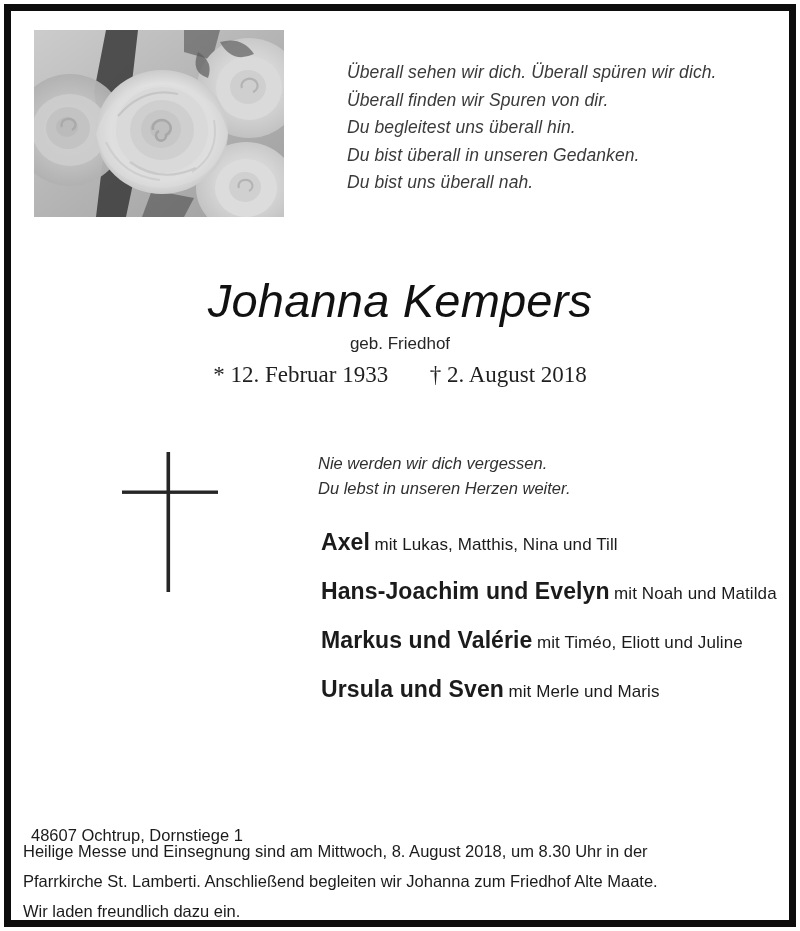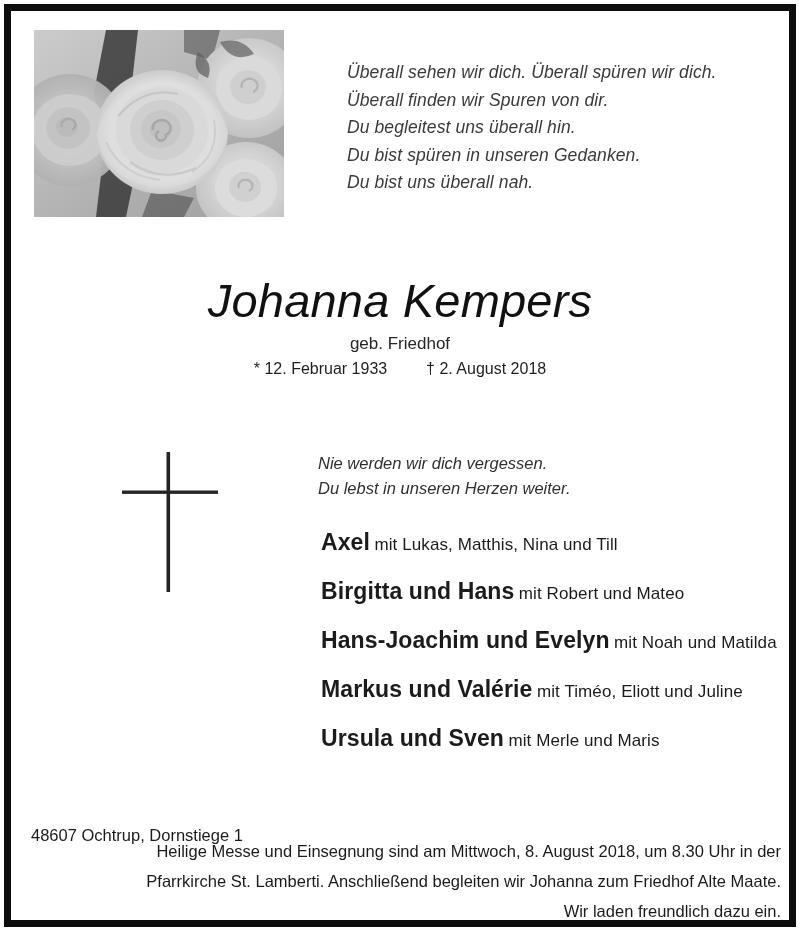--- a/index.html
+++ b/index.html
@@ -78,24 +78,26 @@
     line-height: 56px;
     white-space: nowrap;
   }
   .maiden-name {
     margin-top: 3px;
     font-size: 17px;
     color: #262626;
     line-height: 24px;
   }
   .life-dates {
-    font-size: 16px;
+    margin-top: 6px;
+    font-size: 23px;
     color: #1f1f1f;
     line-height: 26px;
     white-space: nowrap;
+    font-family: Liberation Serif, serif;
   }
   .life-dates .gap { display: inline-block; width: 30px; }
 
   
   .cross {
     position: absolute;
     left: 105px;
     top: 436px;
     width: 112px;
     height: 150px;
@@ -142,27 +144,26 @@
     position: absolute;
     left: 20px;
     top: 812px;
     font-size: 16.5px;
     line-height: 24px;
     color: #1b1b1b;
     white-space: nowrap;
   }
   .service {
     position: absolute;
-    left: 20px;
+    left: 12px;
     top: 825px;
     width: 750px;
     font-size: 16.5px;
     line-height: 30px;
     color: #1b1b1b;
-    text-align: right;
   }
   .service .sl { display: block; white-space: nowrap; }
 </style>
 </head>
 <body>
 
 <div class="notice-frame">
   <div class="notice-inner">
 
     <div class="photo">
@@ -227,21 +228,21 @@
 
         <path d="M186 12 q22 -6 34 12 q-22 10 -34 -12 Z" fill="#6e6e6e" opacity="0.8"></path>
         <path d="M164 22 q16 10 10 26 q-18 -6 -10 -26 Z" fill="#5d5d5d" opacity="0.7"></path>
       </svg>
     </div>
 
     <div class="top-poem">
       <span class="pl">Überall sehen wir dich. Überall spüren wir dich.</span>
       <span class="pl">Überall finden wir Spuren von dir.</span>
       <span class="pl">Du begleitest uns überall hin.</span>
-      <span class="pl">Du bist spüren in unseren Gedanken.</span>
+      <span class="pl">Du bist überall in unseren Gedanken.</span>
       <span class="pl">Du bist uns überall nah.</span>
     </div>
 
     <div class="name-block">
       <div class="deceased-name">Johanna Kempers</div>
       <div class="maiden-name">geb. Friedhof</div>
       <div class="life-dates">
         <span>* 12. Februar 1933</span>
         <span class="gap"></span>
         <span>† 2. August 2018</span>
@@ -259,24 +260,20 @@
       <span class="ql">Nie werden wir dich vergessen.</span>
       <span class="ql">Du lebst in unseren Herzen weiter.</span>
     </div>
 
     <div class="family">
       <div class="family-row">
         <span class="lead">Axel</span>
         <span class="with">mit Lukas, Matthis, Nina und Till</span>
       </div>
       <div class="family-row">
-        <span class="lead">Birgitta und Hans</span>
-        <span class="with">mit Robert und Mateo</span>
-      </div>
-      <div class="family-row">
         <span class="lead">Hans-Joachim und Evelyn</span>
         <span class="with">mit Noah und Matilda</span>
       </div>
       <div class="family-row">
         <span class="lead">Markus und Valérie</span>
         <span class="with">mit Timéo, Eliott und Juline</span>
       </div>
       <div class="family-row">
         <span class="lead">Ursula und Sven</span>
         <span class="with">mit Merle und Maris</span>

